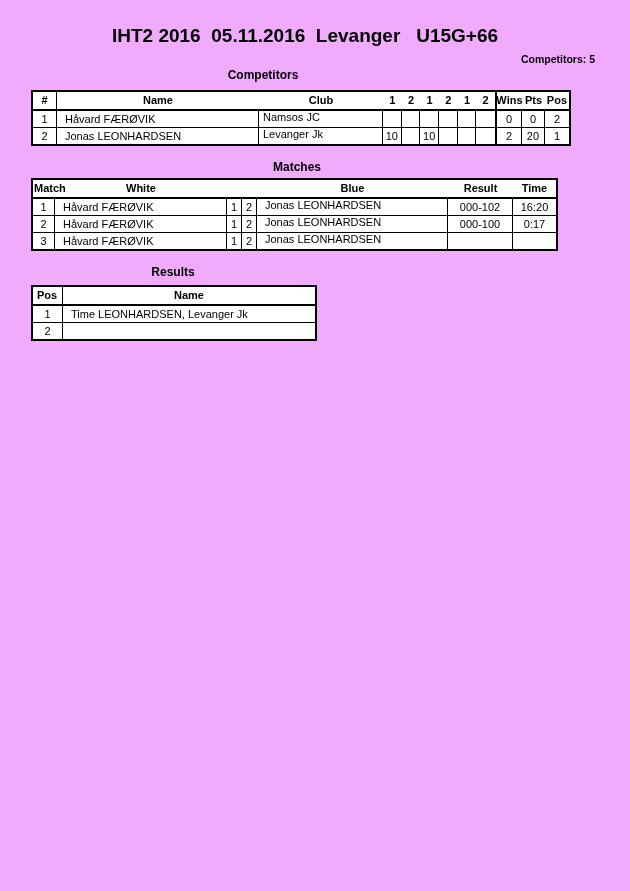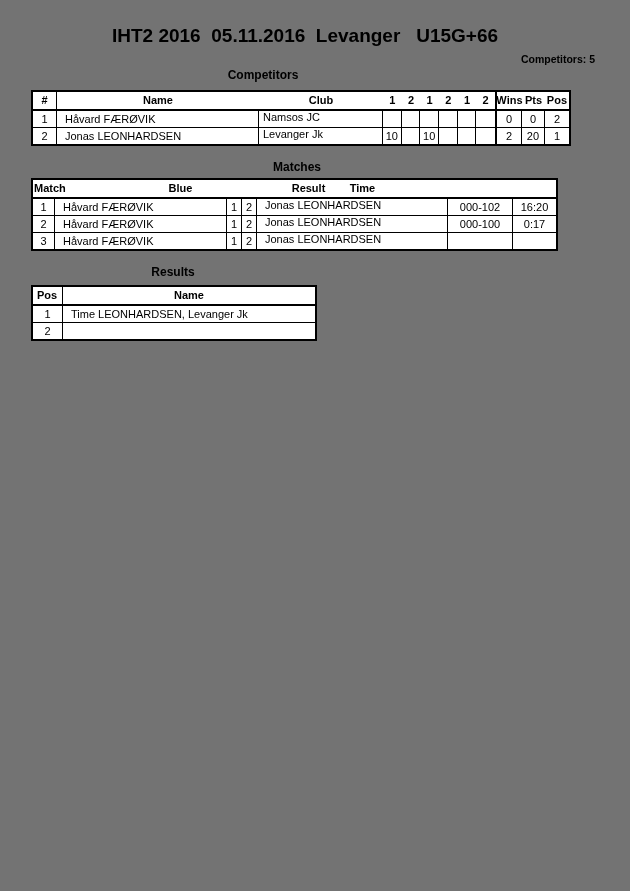--- a/index.html
+++ b/index.html
@@ -1,17 +1,17 @@
 <!DOCTYPE html>
 <html><head>
 <meta charset="utf-8">
 <style>
   html,body{margin:0;padding:0;background:#fff;}
   .page{
-    position:relative;width:630px;height:891px;background:#737373;
+    position:relative;width:630px;height:891px;background:#f0abfc;
     font-family:"Liberation Sans","DejaVu Sans",sans-serif;color:#000;
     overflow:hidden;
   }
   .title{
     position:absolute;top:26px;left:0;width:610px;text-align:center;
     font-size:19px;font-weight:bold;white-space:pre;line-height:20px;
   }
   .comp-count{
     position:absolute;top:53px;right:35px;font-size:10.5px;font-weight:bold;
   }
@@ -117,20 +117,21 @@
       <div class="cell cc-wins thick-l bdr-r">2</div>
       <div class="cell cc-pts bdr-r">20</div>
       <div class="cell cc-pos">1</div>
     </div>
   </div>
 
   <div class="section-heading h-matches">Matches</div>
   <div class="tbl t-matches">
     <div class="row hdr">
       <div class="cell mc-num hcell">Match</div>
+      <div class="cell mc-white">White</div>
       <div class="cell mc-s"></div>
       <div class="cell mc-s"></div>
       <div class="cell mc-blue">Blue</div>
       <div class="cell mc-result">Result</div>
       <div class="cell mc-time">Time</div>
     </div>
     <div class="row body">
       <div class="cell mc-num bdr-r">1</div>
       <div class="cell mc-white bdr-r left">Håvard FÆRØVIK</div>
       <div class="cell mc-s bdr-r">1</div>

